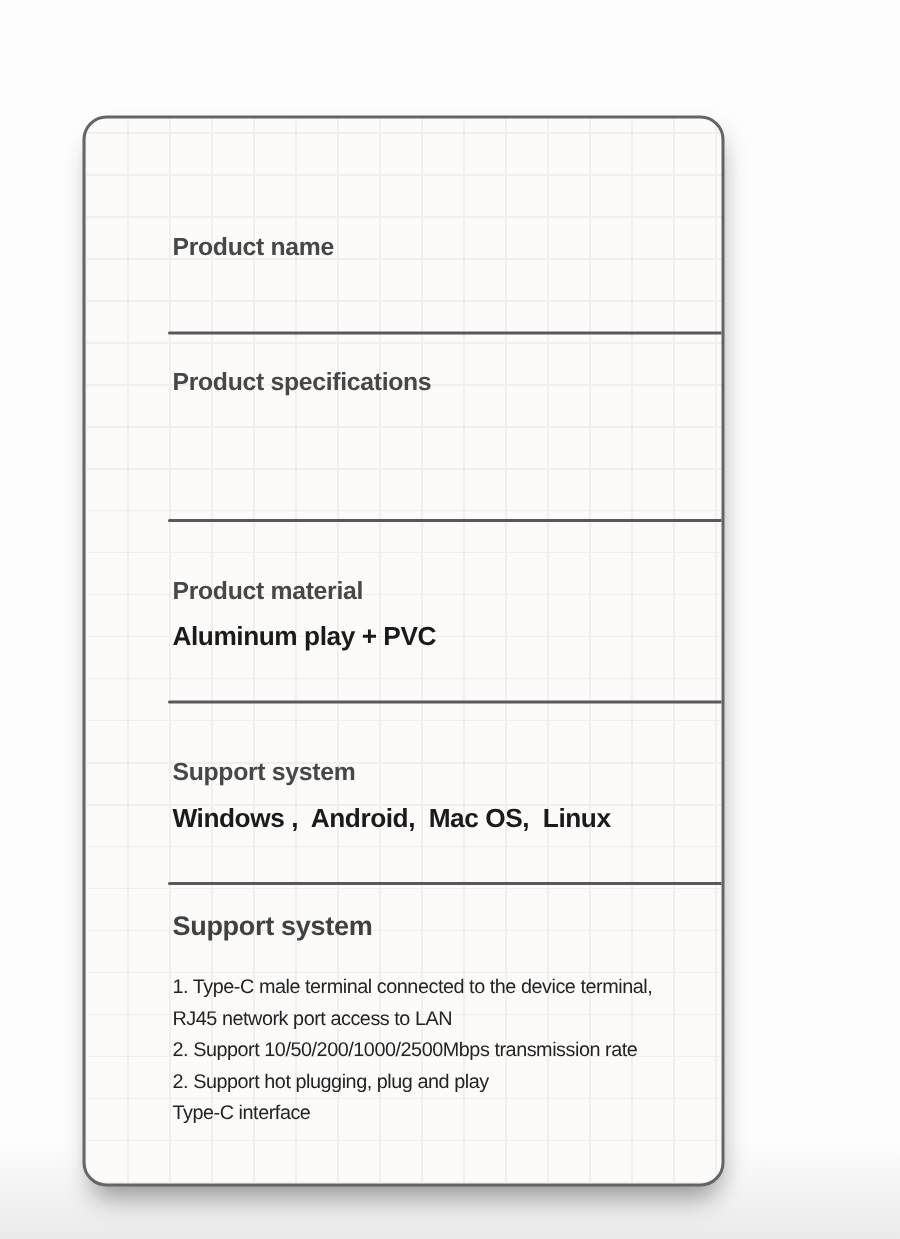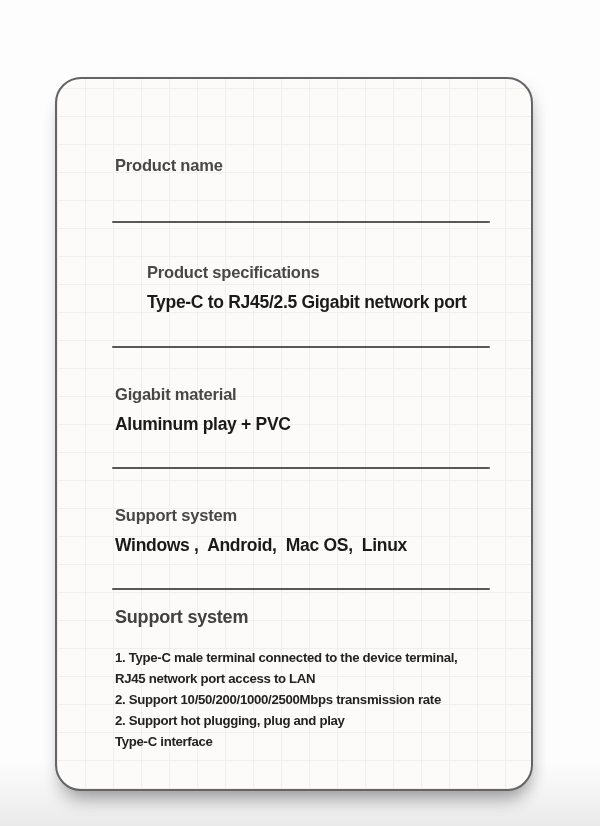--- a/index.html
+++ b/index.html
@@ -12,25 +12,25 @@
     position: relative;
     overflow: hidden;
     font-family: "Liberation Sans", sans-serif;
     background: linear-gradient(180deg, #fdfdfd 0%, #fdfdfd 92%, #eaeaea 100%);
   }
 
   .card {
     position: absolute;
     left: 55px;
     top: 77px;
-    width: 478px;
+    width: 428px;
     height: 714px;
     box-sizing: border-box;
     border: 2px solid #646467;
-    border-radius: 26px;
+    border-radius: 16px;
     background-color: #fcfbfa;
     background-image:
       repeating-linear-gradient(0deg,  #f1efed 0 1px, transparent 1px 28px),
       repeating-linear-gradient(90deg, #f1efed 0 1px, transparent 1px 28px);
     box-shadow:
       0 14px 18px -6px rgba(0,0,0,0.33),
       7px 4px 16px -4px rgba(0,0,0,0.10);
     overflow: hidden;
   }
 
@@ -50,21 +50,21 @@
   .sec .value {
     margin-top: 7px;
     font-size: 17.5px;
     line-height: 24px;
     font-weight: 700;
     color: #1a1a1a;
     letter-spacing: -0.3px;
     white-space: pre;
   }
   #sec-1 { top: 75px; }
-  #sec-2 { top: 182px; margin-left: 32px; }
+  #sec-2 { top: 165px; }
   #sec-3 { top: 304px; }
   #sec-4 { top: 425px; }
 
   .divider {
     position: absolute;
     left: 55px;
     width: 378px;
     height: 2px;
     background: #58585a;
     border-radius: 1px;
@@ -86,44 +86,43 @@
   }
   .features-list {
     position: absolute;
     left: 58px;
     top: 568px;
     width: 428px;
   }
   .feature-line {
     font-size: 13.2px;
     line-height: 21px;
-    font-weight: 700;
+    font-weight: 400;
     color: #232323;
     letter-spacing: -0.3px;
     white-space: pre;
   }
 </style>
 </head>
 <body>
 
 <div class="card">
 
   <div class="sec" id="sec-1">
     <div class="label">Product name</div>
   </div>
   <div class="divider" id="div-1"></div>
 
   <div class="sec" id="sec-2">
     <div class="label">Product specifications</div>
-    <div class="value">Type-C to RJ45/2.5 Gigabit network port</div>
   </div>
   <div class="divider" id="div-2"></div>
 
   <div class="sec" id="sec-3">
-    <div class="label">Gigabit material</div>
+    <div class="label">Product material</div>
     <div class="value">Aluminum play + PVC</div>
   </div>
   <div class="divider" id="div-3"></div>
 
   <div class="sec" id="sec-4">
     <div class="label">Support system</div>
     <div class="value">Windows ,  Android,  Mac OS,  Linux</div>
   </div>
   <div class="divider" id="div-4"></div>
 

